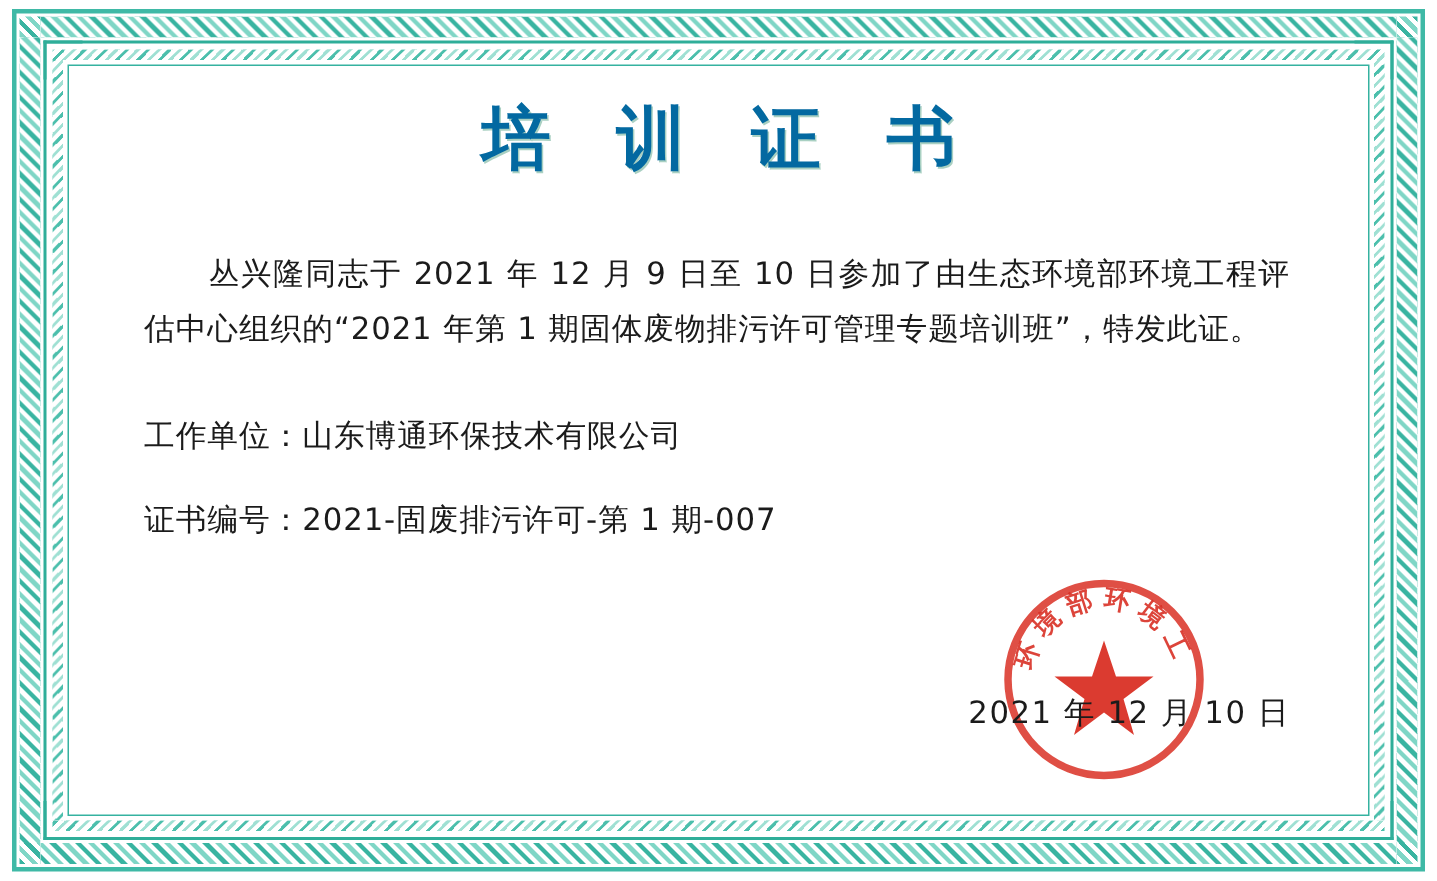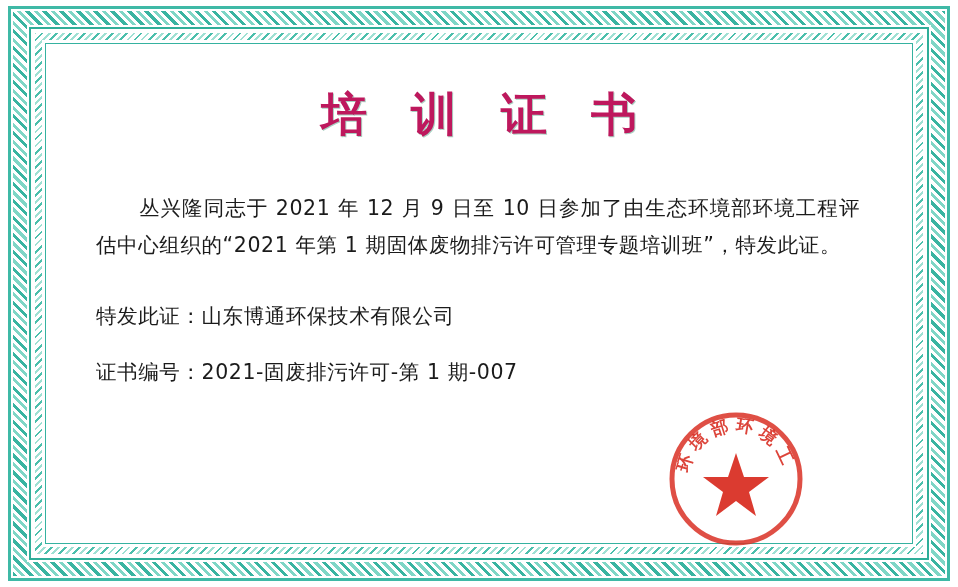--- a/index.html
+++ b/index.html
@@ -122,34 +122,33 @@
     position: absolute;
     right: 58px;
     top: 6px;
     width: 106px;
     height: 100px;
   }
   .cert-title {
     position: absolute;
     left: 0;
     right: 0;
-    top: 30px;
+    top: 8px;
     text-align: center;
     font-family: "DejaVu Serif", serif;
     font-size: 46px;
     font-weight: bold;
     letter-spacing: 14px;
-    color: #be185d;
+    color: #0369a1;
     text-shadow: 1px 1px 0 rgba(10,120,80,0.35);
     padding-left: 14px;
   }
 
   
   .body-block {
-    margin-top: 26px;
     padding: 0 42px 0 40px;
     font-family: "DejaVu Sans", sans-serif;
     font-size: 20.5px;
     line-height: 37px;
     color: #1b1b1b;
   }
   .para {
     text-indent: 2.1em;
     text-align: justify;
     letter-spacing: 0.6px;
@@ -204,35 +203,36 @@
 
 
       <div class="cert-title">培 训 证 书</div>
 
     </div>
 
     <div class="body-block">
       <div class="para">丛兴隆同志于 2021 年 12 月 9 日至 10 日参加了由生态环境部环境工程评估中心组织的“2021 年第 1 期固体废物排污许可管理专题培训班”，特发此证。</div>
 
       <div class="field-line first">
-        <span>特发此证：</span><span>山东博通环保技术有限公司</span>
+        <span>工作单位：</span><span>山东博通环保技术有限公司</span>
       </div>
 
       <div class="field-line">
         <span>证书编号：</span><span>2021-固废排污许可-第 1 期-007</span>
       </div>
     </div>
 
     <div class="sign-area">
       <div class="seal">
         <svg viewBox="0 0 148 148" width="148" height="148" aria-hidden="true">
           <circle cx="74" cy="74" r="64" fill="none" stroke="#d93025" stroke-width="5" opacity="0.85"></circle>
           <path id="sealArc" d="M74,74 m-48,0 a48,48 0 1,1 96,0" fill="none" stroke="none"></path>
           <text font-family="DejaVu Sans, sans-serif" font-size="17" fill="#d93025" opacity="0.9" font-weight="bold">
             <textPath href="#sealArc" startOffset="4%">环 境 部 环 境 工 程 评 估 中 心</textPath>
           </text>
           <polygon fill="#d93025" opacity="0.95" points="74,48 82,72 107,72 87,87 94,111 74,96 54,111 61,87 41,72 66,72"></polygon>
         </svg>
       </div>
+      <div class="date-line">2021 年 12 月 10 日</div>
     </div>
 
   </div>
 </div>
 
 </body></html>

